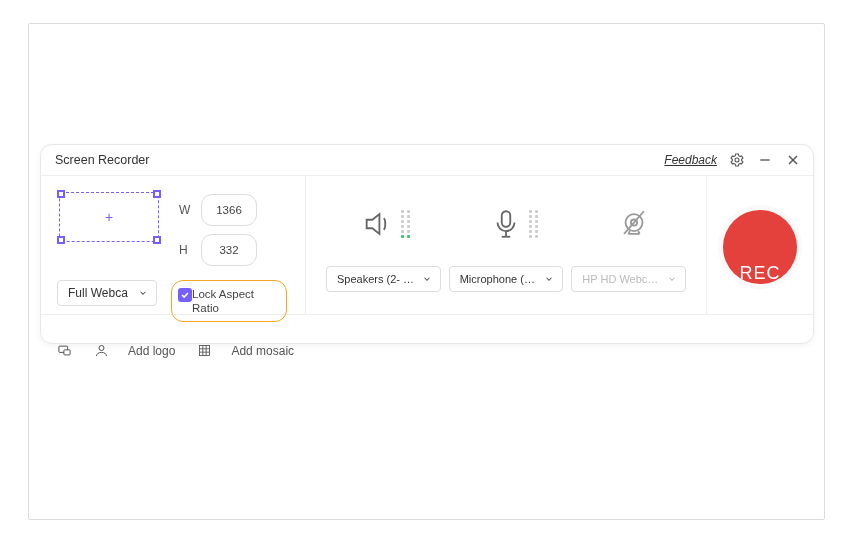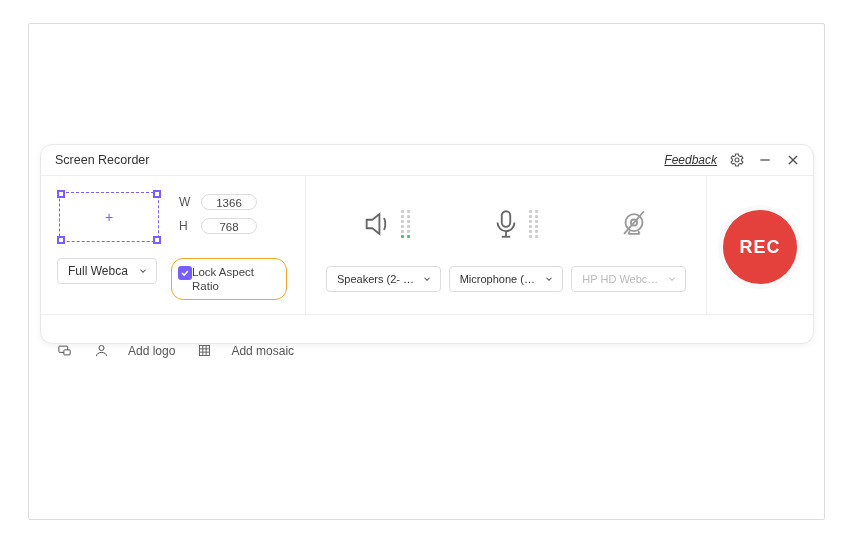--- a/index.html
+++ b/index.html
@@ -41,22 +41,22 @@
   .corner { position: absolute; width: 8px; height: 8px; border: 2px solid #775eff; background: #fff; }
   .c1 { left: 0; top: 0; }
   .c2 { right: 0; top: 0; }
   .c3 { left: 0; bottom: 0; }
   .c4 { right: 0; bottom: 0; }
   .plus { position: absolute; left: 50%; top: 50%; transform: translate(-50%,-50%); color: #775eff; font-size: 14px; line-height: 1; }
   .size-fields { display: flex; flex-direction: column; gap: 8px; padding-top: 4px; }
   .size-row { display: flex; align-items: center; gap: 8px; font-size: 12px; color: #555; }
   .size-row .lab { width: 14px; text-align: left; }
   .pill {
-    width: 56px; height: 16px; border: 1px solid #ddd; border-radius: 11px;
-    display: flex; align-items: flex-end; justify-content: center;
+    width: 56px; height: 32px; border: 1px solid #ddd; border-radius: 11px;
+    display: flex; align-items: center; justify-content: center;
     font-size: 11.5px; color: #444; background: #fff;
   }
   .capture-bottom { display: flex; gap: 14px; margin-top: 14px; align-items: flex-start; }
   .dropdown {
     height: 26px; border: 1px solid #ddd; border-radius: 4px; background: #fff;
     display: flex; align-items: center; justify-content: space-between;
     padding: 0 8px 0 10px; font-size: 12px; color: #333; cursor: pointer;
     position: relative; white-space: nowrap; overflow: hidden;
   }
   .dropdown .caret { margin-left: 6px; display: inline-flex; }
@@ -77,22 +77,22 @@
   .device-icons { display: flex; justify-content: space-around; align-items: center; height: 60px; margin-top: 4px; }
   .dev-icon-wrap { display: flex; align-items: center; gap: 6px; color: #666; }
   .level { display: flex; gap: 3px; }
   .level .barcol { display: flex; flex-direction: column; gap: 2px; justify-content: flex-end; }
   .level .dot { width: 3px; height: 3px; border-radius: 1px; background: #ccc; }
   .level .dot.on { background: #3fc46e; }
   .dev-selects { display: flex; gap: 8px; justify-content: space-around; margin-top: 12px; padding: 0 4px; }
   .dev-selects .dropdown { width: 122px; font-size: 11px; }
   .rec-btn {
     width: 74px; height: 74px; border-radius: 50%;
-    background: #e4413d; color: #fff; display: flex; align-items: center; justify-content: center;
-    font-size: 18px; font-weight: 700; letter-spacing: 1px; cursor: pointer;
+    background: #e4413d; color: #fff; display: flex; align-items: flex-end; justify-content: center;
+    font-size: 18px; font-weight: 400; letter-spacing: 1px; cursor: pointer;
     box-shadow: 0 0 0 5px #f9f9f9, 0 2px 4px rgba(0,0,0,0.1);
   }
   .footer {
     display: flex; align-items: center; gap: 22px; padding: 0 16px; height: 29px;
     font-size: 12px; color: #555;
   }
   .foot-item { display: flex; align-items: center; gap: 19px; cursor: pointer; margin-top: 42px; }
   .foot-item svg { width: 15px; height: 15px; }
   .dd-label { overflow: hidden; text-overflow: ellipsis; white-space: nowrap; flex: 1; text-align: left; }
 </style>
@@ -141,21 +141,21 @@
           <div class="size-fields">
             <div class="size-row">
               <span class="lab">W</span>
               <div class="pill">
                   <span>1366</span>
                 </div>
             </div>
             <div class="size-row">
               <span class="lab">H</span>
               <div class="pill">
-                  <span>768</span>
+                  <span>332</span>
                 </div>
             </div>
           </div>
         </div>
         <div class="capture-bottom">
           <div class="dropdown dd-main">
             <span class="dd-label">Full Webca</span>
             <span class="caret">
               <svg width="10" height="10" viewBox="0 0 24 24" stroke="#555" stroke-width="2.5" fill="none">
                   <polyline points="6 9 12 15 18 9"></polyline>

